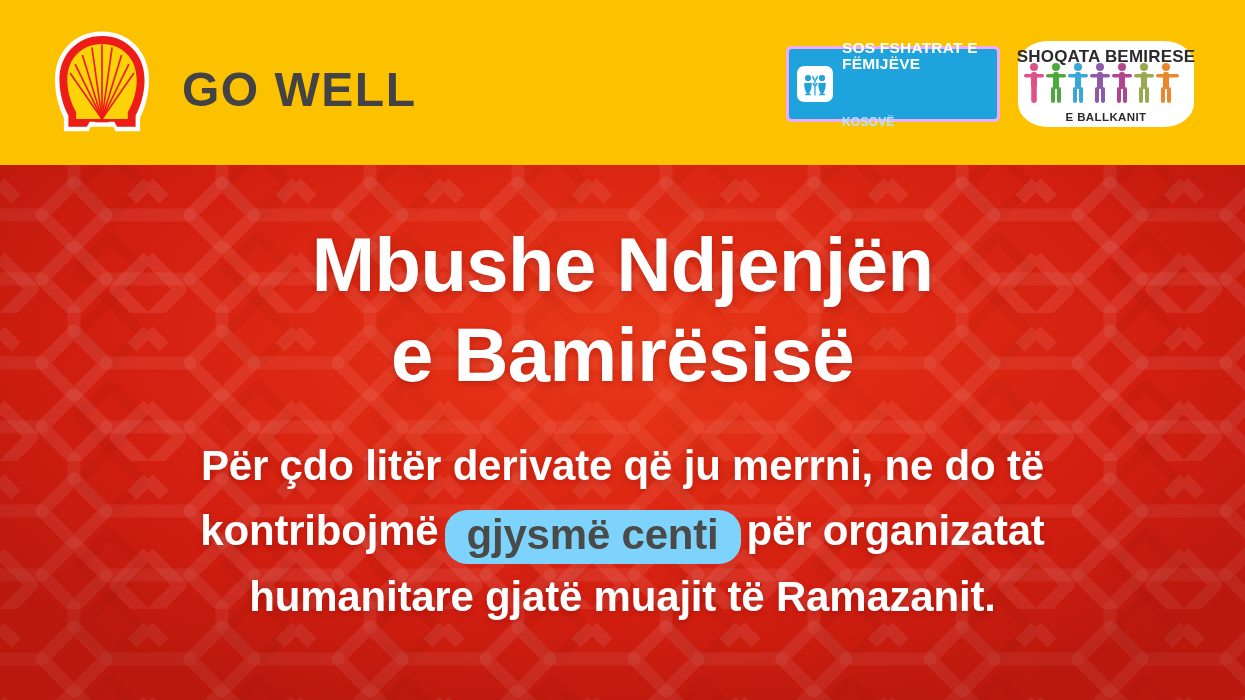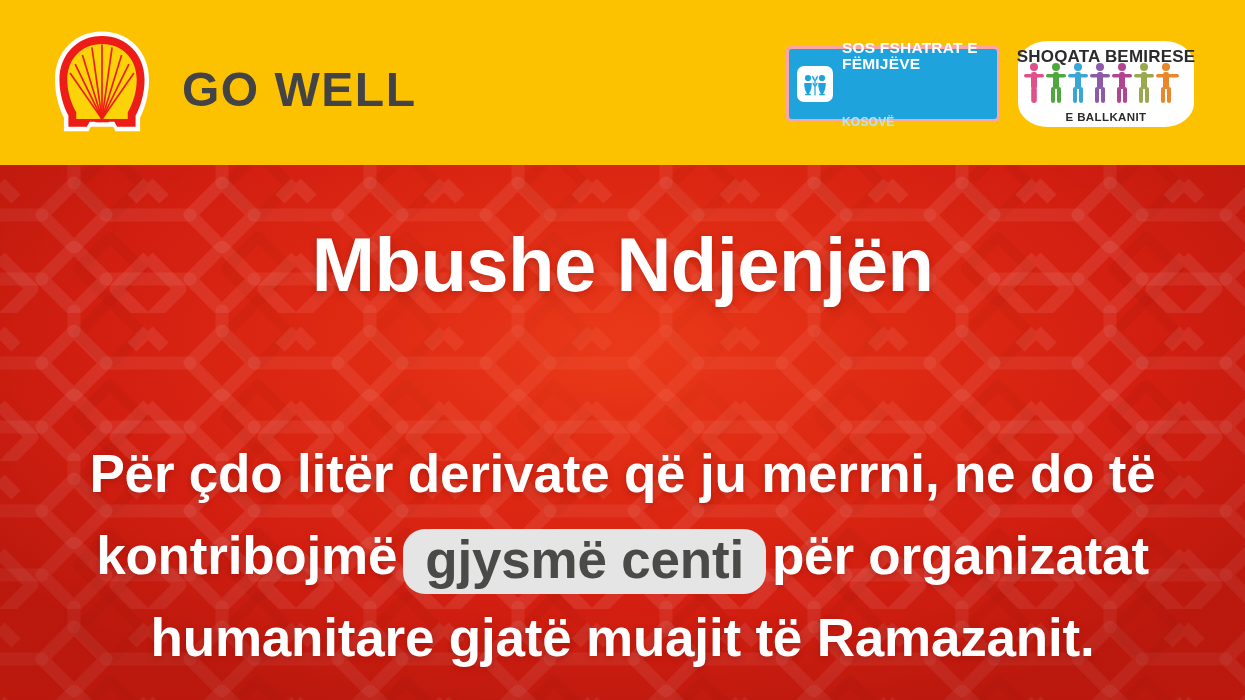--- a/index.html
+++ b/index.html
@@ -52,21 +52,21 @@
     white-space: nowrap;
   }
 
   
   #sos-logo {
     position: absolute;
     left: 786px;
     top: 46px;
     width: 214px;
     height: 76px;
-    background: #fca5a5;
+    background: #f0abfc;
     border-radius: 5px;
     padding: 3px;
     box-sizing: border-box;
   }
   #sos-inner {
     width: 100%;
     height: 100%;
     background: #1fa3dd;
     border-radius: 3px;
     display: flex;
@@ -201,31 +201,31 @@
   }
   #headline .hl-line { display: block; }
 
   #subhead {
     position: absolute;
     left: 0;
     top: 268px;
     width: 1245px;
     text-align: center;
     color: #ffffff;
-    font-size: 53px;
+    font-size: 42px;
     font-weight: bold;
     line-height: 1.55;
     letter-spacing: -0.2px;
     text-shadow: 0 2px 6px rgba(120,10,5,0.34);
   }
   #subhead .sub-line { display: block; white-space: nowrap; }
 
   .pill {
     display: inline-block;
-    background: #e5e5e5;
+    background: #7dd3fc;
     color: #4a4a48;
     border-radius: 22px;
     padding: 3px 22px 6px 22px;
     margin: 0 6px;
     line-height: 1.06;
     text-shadow: none;
     vertical-align: -4px;
   }
 </style>
 </head>
@@ -402,20 +402,21 @@
         <rect x="0" y="0" width="1245" height="535" fill="url(#lattice)"></rect>
       </svg>
     </div>
 
     <div id="glow-layer"></div>
 
     <div id="content">
 
       <div id="headline">
         <span class="hl-line">Mbushe Ndjenjën</span>
+        <span class="hl-line">e Bamirësisë</span>
       </div>
 
       <div id="subhead">
         <span class="sub-line">Për çdo litër derivate që ju merrni, ne do të</span>
         <span class="sub-line"><span>kontribojmë</span><span class="pill">gjysmë centi</span><span>për organizatat</span></span>
         <span class="sub-line">humanitare gjatë muajit të Ramazanit.</span>
       </div>
 
     </div>
   </div>

